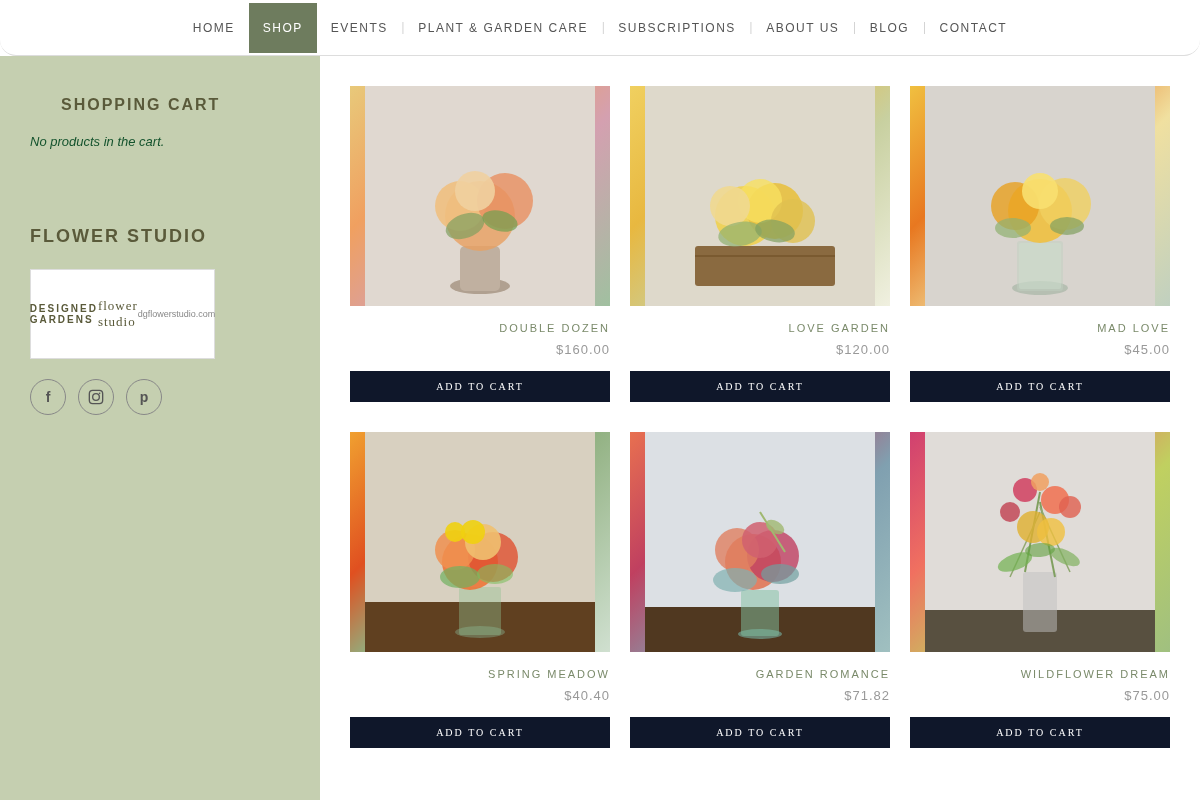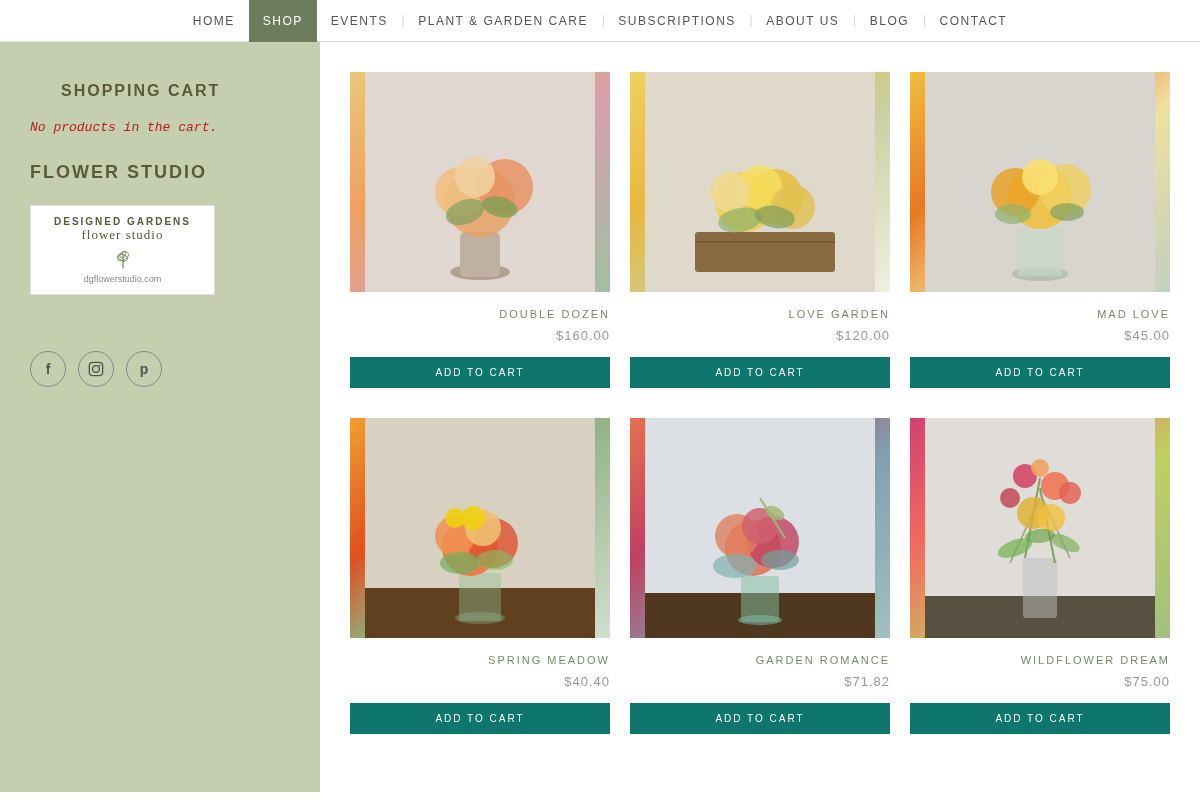--- a/index.html
+++ b/index.html
@@ -4,22 +4,23 @@
   <style>
     * { margin: 0; padding: 0; box-sizing: border-box; }
     body { font-family: 'Georgia', serif; background: #fff; width: 1200px; min-height: 800px; overflow-x: hidden; }
 
     
     nav {
       display: flex;
       align-items: center;
       justify-content: center;
       border-bottom: 1px solid #ddd;
-      height: 42px;
+      height: 56px;
       background: #fff;
+      border-radius: 16px;
     }
     nav a {
       text-decoration: none;
       color: #555;
       font-size: 12px;
       letter-spacing: 1.5px;
       text-transform: uppercase;
       padding: 0 14px;
       font-family: 'Arial', sans-serif;
       font-weight: 500;
@@ -54,45 +55,46 @@
       font-family: 'Arial', sans-serif;
       font-size: 16px;
       letter-spacing: 2px;
       text-transform: uppercase;
       color: #5a5a3a;
       font-weight: bold;
       margin-bottom: 20px;
       margin-left: 31px;
     }
     .sidebar-cart-msg {
-      font-family: Liberation Mono, monospace;
+      font-family: Liberation Sans, sans-serif;
       font-size: 13px;
-      color: #b91c1c;
+      color: #14532d;
+      margin-bottom: 50px;
       font-style: italic;
     }
     .sidebar-brand-title {
       font-family: 'Arial', sans-serif;
       font-size: 18px;
       letter-spacing: 2px;
       text-transform: uppercase;
       color: #5a5a3a;
       font-weight: bold;
       line-height: 1.4;
       margin-bottom: 20px;
     }
     .sidebar-logo {
       background: #fff;
       border: 1px solid #ddd;
       width: 185px;
       height: 90px;
       display: flex;
-      flex-direction: column;
+      flex-direction: row;
       align-items: center;
       justify-content: center;
-      margin-bottom: 56px;
+      margin-bottom: 20px;
       padding: 10px;
     }
     .sidebar-logo .logo-text-top {
       font-family: 'Arial', sans-serif;
       font-size: 10px;
       letter-spacing: 2px;
       text-transform: uppercase;
       color: #5a5a3a;
       font-weight: bold;
     }
@@ -195,25 +197,25 @@
       margin-bottom: 8px;
     }
     .product-price {
       font-family: 'Arial', sans-serif;
       font-size: 13px;
       color: #999;
       letter-spacing: 1px;
       margin-bottom: 14px;
     }
     .add-to-cart-btn {
-      background: #0f766e;
+      background: #0f172a;
       color: #fff;
       border: none;
       padding: 10px 24px;
-      font-family: Liberation Sans, sans-serif;
+      font-family: Liberation Serif, serif;
       font-size: 10px;
       letter-spacing: 2px;
       text-transform: uppercase;
       cursor: pointer;
       width: 100%;
     }
   </style>
 </head>
 <body>
 

